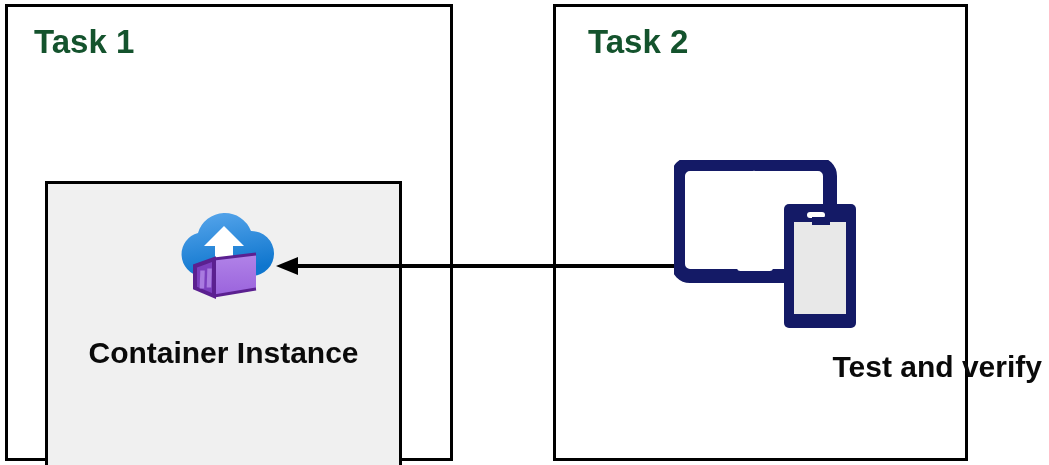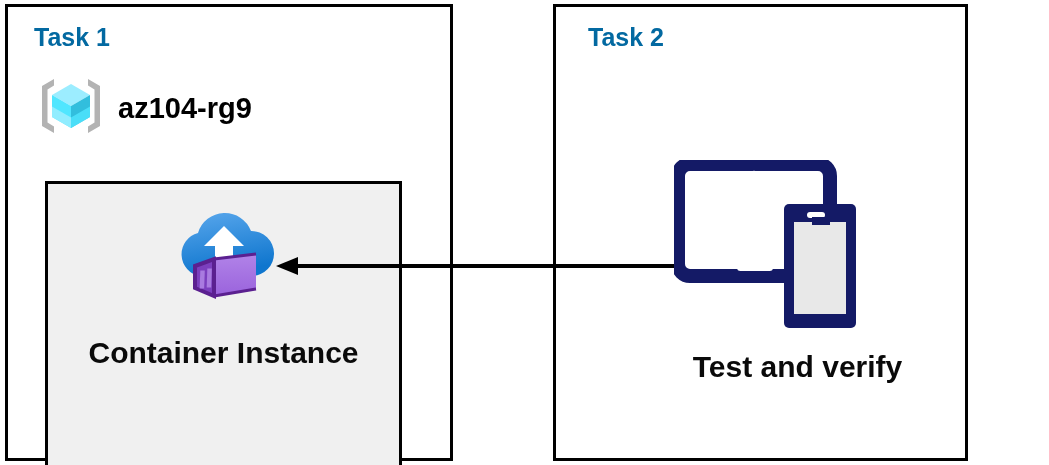--- a/index.html
+++ b/index.html
@@ -37,23 +37,23 @@
   }
   #panel-task2 {
     left: 553px;
     top: 4px;
     width: 415px;
     height: 457px;
   }
 
   .panel-title {
     position: absolute;
-    font-size: 25px;
-    font-weight: bold;
-    color: #0369a1;
+    font-size: 33px;
+    font-weight: bold;
+    color: #14532d;
     letter-spacing: 0px;
     white-space: nowrap;
   }
   #title-task1 { left: 26px; top: 16px; }
   #title-task2 { left: 32px; top: 16px; }
 
   
   #resource-group-row {
     position: absolute;
     left: 28px;
@@ -103,21 +103,21 @@
   #device-icon {
     position: absolute;
     left: 674px;
     top: 160px;
   }
   #test-verify-label {
     position: absolute;
     left: 553px;
     width: 489px;
     top: 350px;
-    text-align: center;
+    text-align: right;
     font-size: 30px;
     font-weight: bold;
     color: #0A0A0A;
     white-space: nowrap;
   }
 
   
   #connector-arrow {
     position: absolute;
     left: 270px;
@@ -126,43 +126,20 @@
 </style>
 </head>
 <body>
 
 <div id="canvas">
 
   <div class="panel" id="panel-task1">
 
     <div class="panel-title" id="title-task1">Task 1</div>
 
-    <div id="resource-group-row">
-
-      <span style="display:block;">
-        <svg width="70" height="70" viewBox="0 0 70 70" aria-hidden="true">
-
-          <path d="M18 8 L6 15 L6 55 L18 62 L18 55.5 L11.5 51.5 L11.5 18.5 L18 14.5 Z" fill="#B3B3B3"></path>
-
-          <path d="M52 8 L64 15 L64 55 L52 62 L52 55.5 L58.5 51.5 L58.5 18.5 L52 14.5 Z" fill="#B3B3B3"></path>
-
-          <path d="M35 13 L54 24 L35 35 L16 24 Z" fill="#9CEDFF"></path>
-
-          <path d="M16 24 L35 35 L35 57 L16 46 Z" fill="#50E6FF"></path>
-
-          <path d="M54 24 L54 46 L35 57 L35 35 Z" fill="#32BEDD"></path>
-
-          <path d="M16 35.5 L35 46.5 L35 57 L16 46 Z" fill="#9CEDFF" opacity="0.85"></path>
-
-          <path d="M54 35.5 L54 46 L35 57 L35 46.5 Z" fill="#50E6FF" opacity="0.8"></path>
-        </svg>
-      </span>
-
-      <span id="resource-group-label">az104-rg9</span>
-    </div>
 
     <div id="container-instance-box">
 
       <span id="container-instance-icon" style="display:block;">
         <svg width="108" height="100" viewBox="0 0 108 100" aria-hidden="true">
           <defs>
             <linearGradient id="cloudGrad" x1="0" y1="0" x2="0.25" y2="1">
               <stop offset="0%" stop-color="#59A7EC"></stop>
               <stop offset="100%" stop-color="#0F76CE"></stop>
             </linearGradient>

